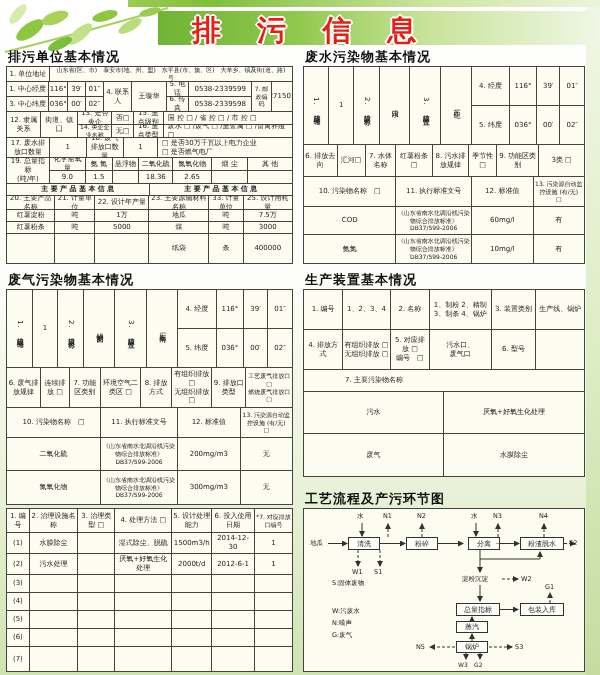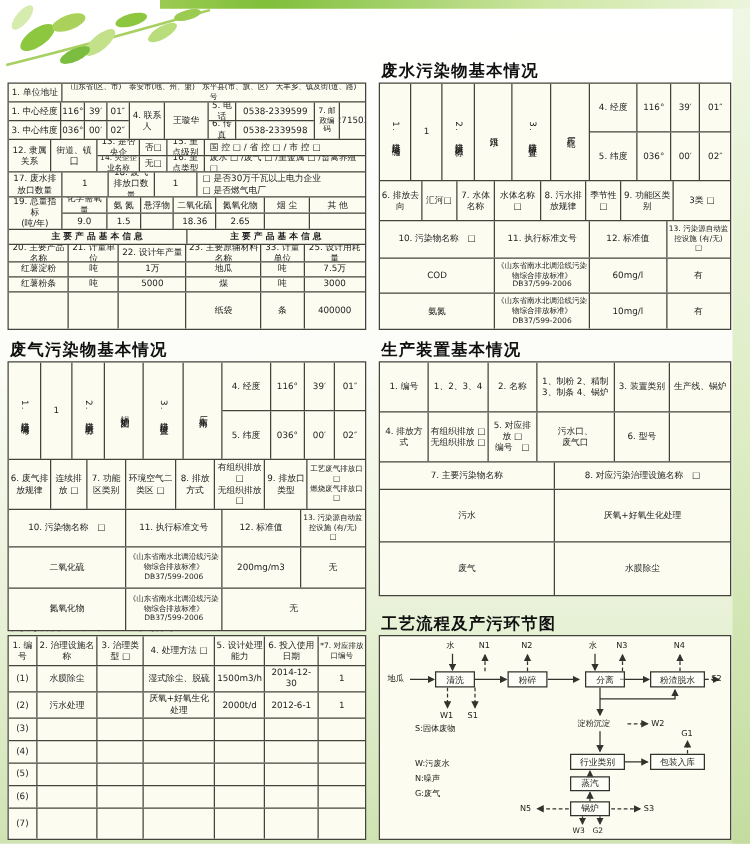--- a/index.html
+++ b/index.html
@@ -40,33 +40,37 @@
   .flbl{position:absolute;font-size:6.5px;color:#22221e;white-space:nowrap;}
 </style>
 </head>
 <body>
 
 <div id="page">
 
   <div class="rstrip"></div>
   <div class="topstrip"></div>
 
+  <div class="banner">
+    <div class="banner-title">排 污 信 息</div>
+  </div>
 
   <svg class="leaves" width="175" height="58" viewBox="0 0 175 58">
     <path d="M5,52 Q70,36 168,8" stroke="#a8d060" stroke-width="2" fill="none"></path>
     <ellipse cx="30" cy="30" rx="16" ry="7" fill="#8dc63f" transform="rotate(-35 30 30)"></ellipse>
     <ellipse cx="55" cy="18" rx="14" ry="6" fill="#aad25a" transform="rotate(-20 55 18)"></ellipse>
     <ellipse cx="80" cy="34" rx="15" ry="6" fill="#c3e188" transform="rotate(-40 80 34)"></ellipse>
     <ellipse cx="105" cy="16" rx="13" ry="5" fill="#8dc63f" transform="rotate(-15 105 16)"></ellipse>
     <ellipse cx="130" cy="26" rx="13" ry="5" fill="#b9dd7a" transform="rotate(-30 130 26)"></ellipse>
     <ellipse cx="18" cy="14" rx="12" ry="5" fill="#d6ebae" transform="rotate(-50 18 14)"></ellipse>
     <ellipse cx="150" cy="12" rx="11" ry="4" fill="#9ccb52" transform="rotate(-15 150 12)"></ellipse>
     <ellipse cx="60" cy="44" rx="13" ry="5" fill="#7bbd3e" transform="rotate(-25 60 44)"></ellipse>
   </svg>
 
+  <div class="sec-title" style="left:8px;top:48px">排污单位基本情况</div>
   <div class="sec-title" style="left:8px;top:271px">废气污染物基本情况</div>
   <div class="sec-title" style="left:305px;top:48px">废水污染物基本情况</div>
   <div class="sec-title" style="left:305px;top:271px">生产装置基本情况</div>
   <div class="sec-title" style="left:8px;top:490px">污染治理设施基本情况</div>
   <div class="sec-title" style="left:305px;top:490px">工艺流程及产污环节图</div>
 
   <div class="tbl" style="left:6px;top:66px;width:287px;height:198px">
     <div class="tr" style="flex:0 0 15px">
       <div class="td" style="flex:0 0 15%">1. 单位地址</div>
       <div class="td sm" style="flex:1">山东省(区、市)　泰安市(地、州、盟)　东平县(市、旗、区)　大羊乡、镇及街(道、路)　号</div>
@@ -223,21 +227,21 @@
           <div class="td" style="flex:0 0 24%">036°</div>
           <div class="td" style="flex:0 0 21%">00′</div>
           <div class="td" style="flex:1">02″</div>
         </div>
       </div>
     </div>
     <div class="tr" style="flex:0 0 32px">
       <div class="td" style="flex:0 0 12%">6. 排放去向</div>
       <div class="td" style="flex:0 0 10%">汇河□</div>
       <div class="td" style="flex:0 0 11%">7. 水体名称</div>
-      <div class="td" style="flex:0 0 13%">水体名称 □</div>
+      <div class="td" style="flex:0 0 13%">红薯粉条 □</div>
       <div class="td" style="flex:0 0 13%">8. 污水排放规律</div>
       <div class="td" style="flex:0 0 10%">季节性 □</div>
       <div class="td" style="flex:0 0 15%">9. 功能区类别</div>
       <div class="td" style="flex:1">3类 □</div>
     </div>
     <div class="tr" style="flex:0 0 30px">
       <div class="td" style="flex:0 0 33%">10. 污染物名称　□</div>
       <div class="td" style="flex:0 0 27%">11. 执行标准文号</div>
       <div class="td" style="flex:0 0 22%">12. 标准值</div>
       <div class="td sm" style="flex:1">13. 污染源自动监控设施 (有/无)　□</div>
@@ -313,20 +317,21 @@
     </div>
     <div class="tr" style="flex:0 0 33px">
       <div class="td" style="flex:0 0 33%">二氧化硫</div>
       <div class="td sm" style="flex:0 0 27%">《山东省南水北调沿线污染物综合排放标准》DB37/599-2006</div>
       <div class="td" style="flex:0 0 22%">200mg/m3</div>
       <div class="td" style="flex:1">无</div>
     </div>
     <div class="tr" style="flex:1">
       <div class="td" style="flex:0 0 33%">氮氧化物</div>
       <div class="td sm" style="flex:0 0 27%">《山东省南水北调沿线污染物综合排放标准》DB37/599-2006</div>
+      <div class="td" style="flex:0 0 22%">300mg/m3</div>
       <div class="td" style="flex:1">无</div>
     </div>
   </div>
 
   <div class="tbl" style="left:303px;top:289px;width:282px;height:188px">
     <div class="tr" style="flex:0 0 40px">
       <div class="td" style="flex:0 0 14%">1. 编号</div>
       <div class="td" style="flex:0 0 17%">1、2、3、4</div>
       <div class="td" style="flex:0 0 14%">2. 名称</div>
       <div class="td" style="flex:0 0 22%">
@@ -348,21 +353,20 @@
       </div>
       <div class="td" style="flex:0 0 22%">
         <span>污水口、</span>
           <span>废气口</span>
       </div>
       <div class="td" style="flex:0 0 16%">6. 型号</div>
       <div class="td" style="flex:1"></div>
     </div>
     <div class="tr" style="flex:0 0 22px">
       <div class="td" style="flex:0 0 50%">7. 主要污染物名称</div>
-      <div class="td" style="flex:1">8. 对应污染治理设施名称　□</div>
     </div>
     <div class="tr" style="flex:0 0 42px">
       <div class="td" style="flex:0 0 50%">污水</div>
       <div class="td" style="flex:1">厌氧+好氧生化处理</div>
     </div>
     <div class="tr" style="flex:1">
       <div class="td" style="flex:0 0 50%">废气</div>
       <div class="td" style="flex:1">水膜除尘</div>
     </div>
   </div>
@@ -489,21 +493,21 @@
       <div class="flbl" style="left:167px;top:3px">水</div>
       <div class="flbl" style="left:79px;top:3px">N1</div>
       <div class="flbl" style="left:113px;top:3px">N2</div>
       <div class="flbl" style="left:189px;top:3px">N3</div>
       <div class="flbl" style="left:235px;top:3px">N4</div>
       <div class="flbl" style="left:265px;top:30px">S2</div>
       <div class="flbl" style="left:48px;top:59px">W1</div>
       <div class="flbl" style="left:70px;top:59px">S1</div>
       <div class="flbl" style="left:158px;top:66px">淀粉沉淀</div>
       <div class="flbl" style="left:217px;top:66px">W2</div>
-      <div class="fnode" style="left:152px;top:94px;width:44px;height:13px">行业类别</div>
+      <div class="fnode" style="left:152px;top:94px;width:44px;height:13px">总量指标</div>
       <div class="fnode" style="left:216px;top:94px;width:44px;height:13px">包装入库</div>
       <div class="flbl" style="left:241px;top:74px">G1</div>
       <div class="fnode" style="left:152px;top:112px;width:32px;height:12px">蒸汽</div>
       <div class="fnode" style="left:152px;top:132px;width:32px;height:12px">锅炉</div>
       <div class="flbl" style="left:112px;top:134px">N5</div>
       <div class="flbl" style="left:211px;top:134px">S3</div>
       <div class="flbl" style="left:154px;top:152px;font-size:6px">W3</div>
       <div class="flbl" style="left:170px;top:152px;font-size:6px">G2</div>
       <div class="flbl" style="left:28px;top:70px">S:固体废物</div>
       <div class="flbl" style="left:28px;top:98px">W:污废水</div>

